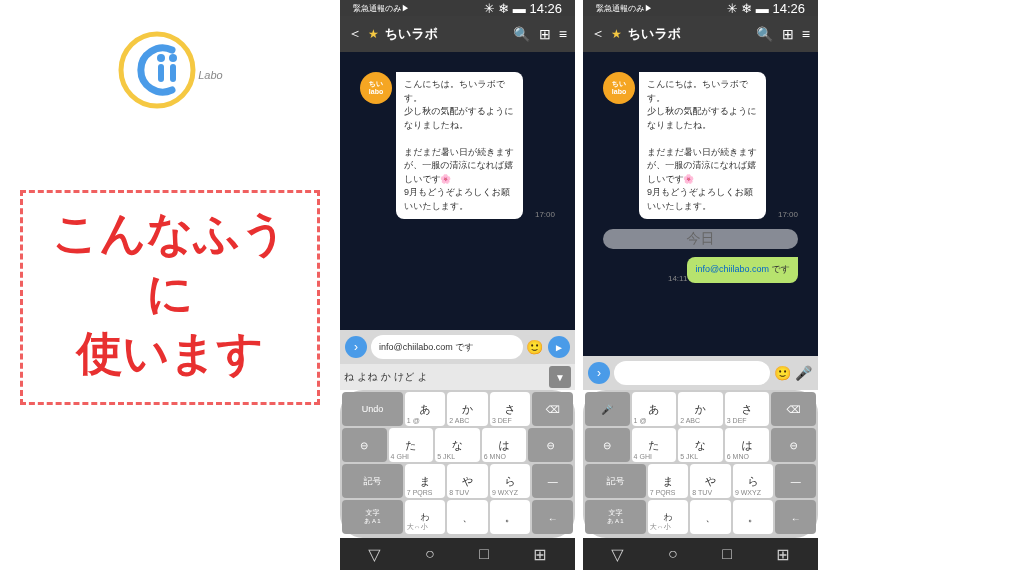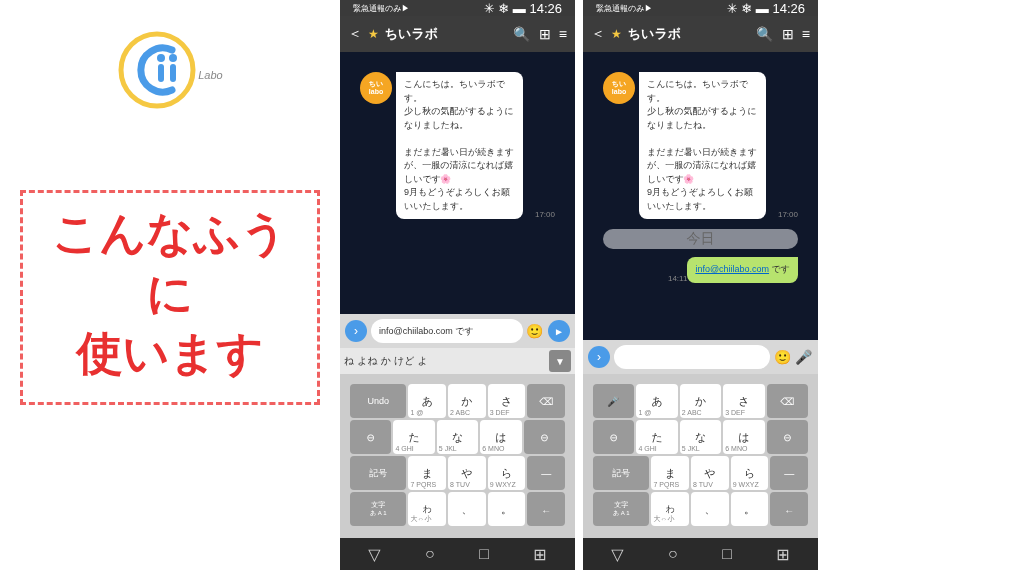--- a/index.html
+++ b/index.html
@@ -191,21 +191,20 @@
 
     .chat-bubble-right {
       display: flex;
       justify-content: flex-end;
       align-items: flex-end;
       margin-bottom: 4px;
     }
 
     .link-text {
       color: #0066cc;
-      text-decoration: underline;
     }
 
     
     .input-area {
       background: #d8d8d8;
       padding: 5px;
       display: flex;
       align-items: center;
       gap: 4px;
       min-height: 32px;
@@ -248,21 +247,22 @@
       height: 22px;
       display: flex;
       align-items: center;
       justify-content: center;
       font-size: 10px;
     }
 
     
     .keyboard {
       background: #ccc;
-      padding: 10px;
+      padding: 2px;
+      border-radius: 23px;
     }
 
     .keyboard-suggestions {
       background: #e8e8e8;
       display: flex;
       align-items: center;
       padding: 2px 4px;
       gap: 3px;
       font-size: 10px;
       color: #333;

